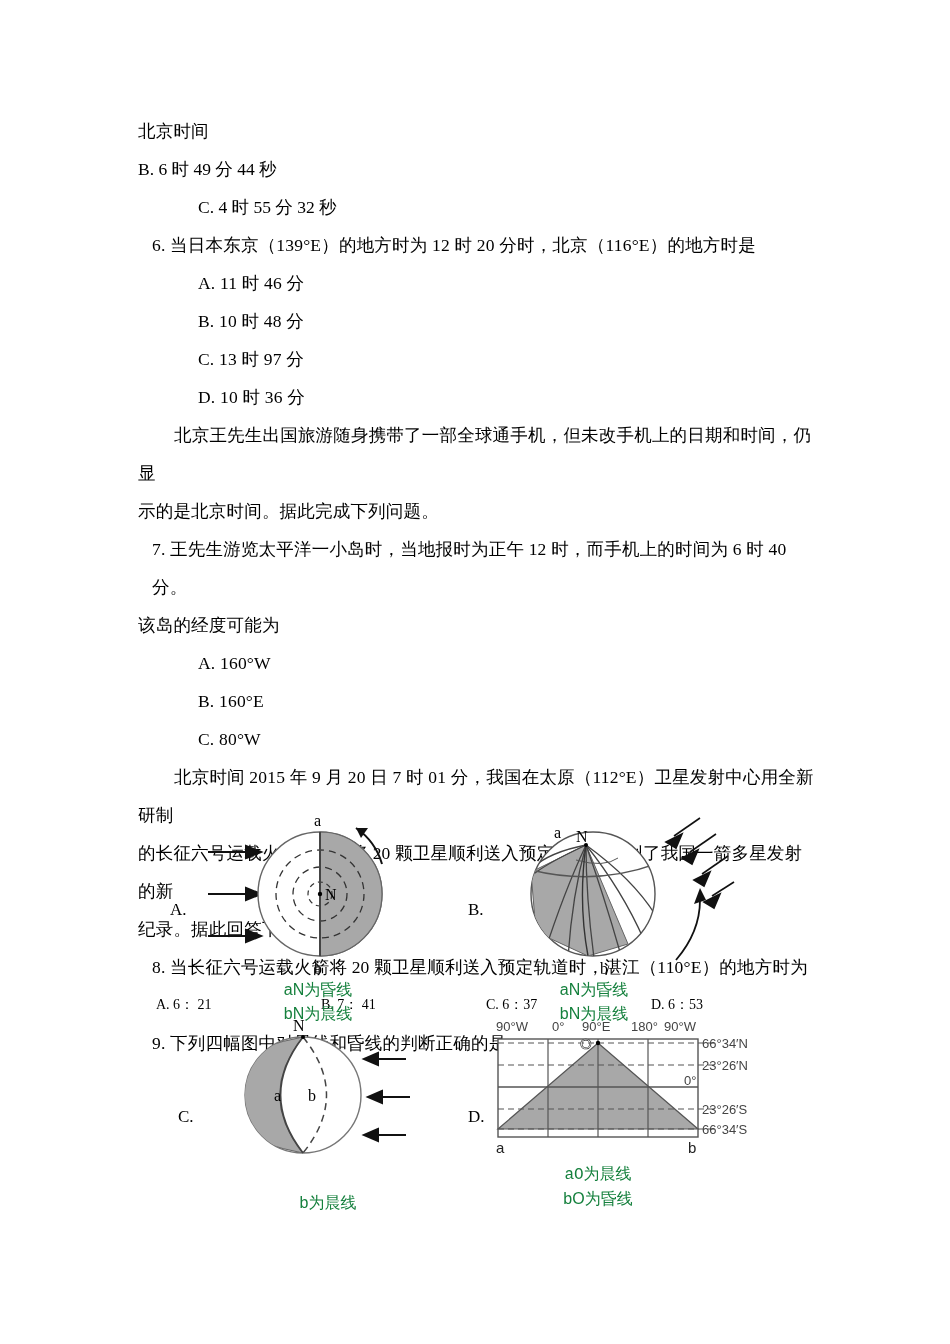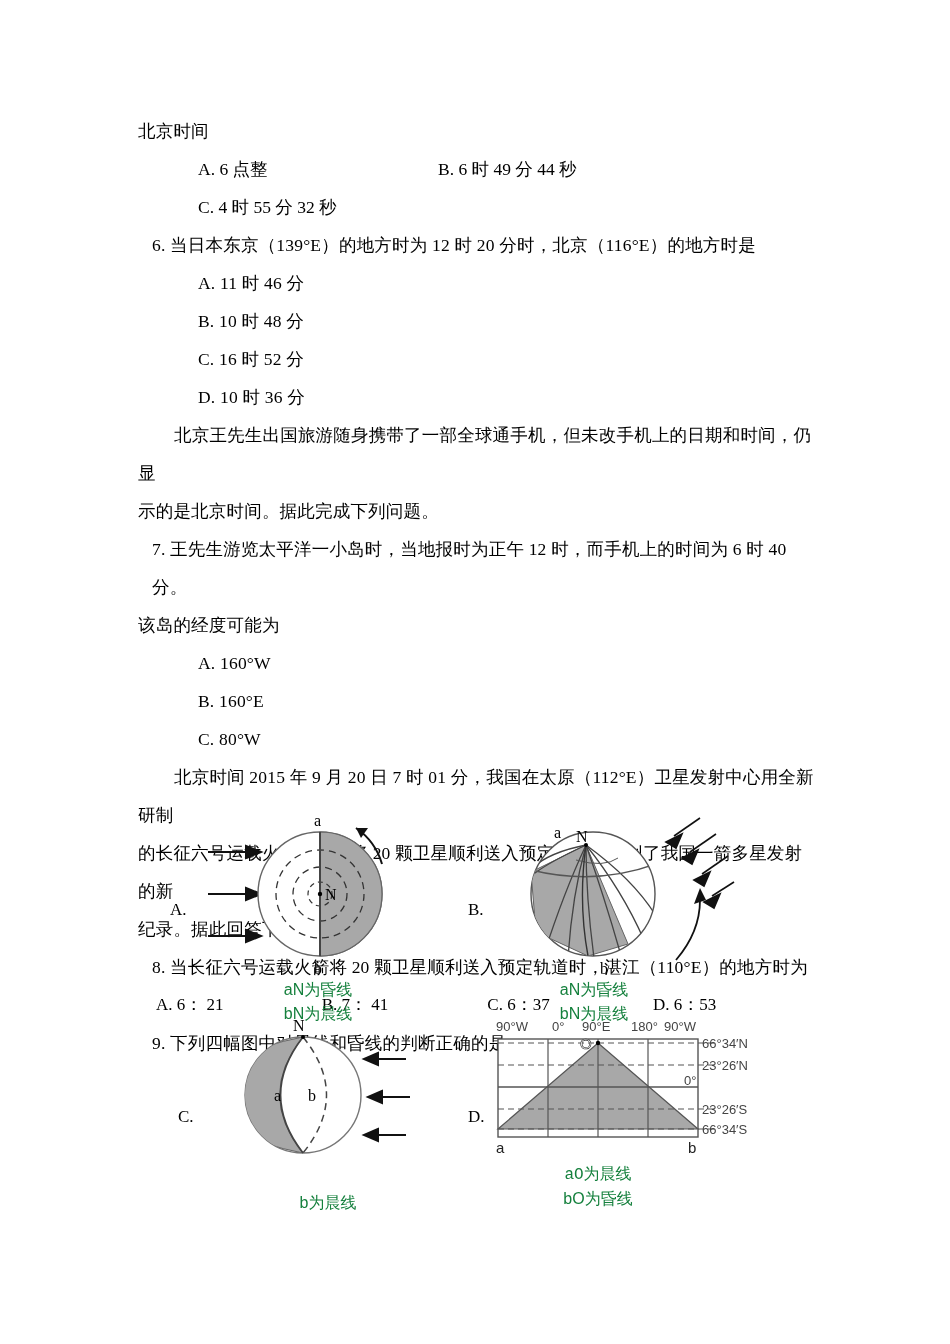--- a/index.html
+++ b/index.html
@@ -38,24 +38,23 @@
   .indent-para { text-indent: 36px; }
   .opt-row {
     display: flex;
     font-size: 17.5px;
     line-height: 38px;
   }
   .opt-row .oc1 { width: 300px; padding-left: 60px; box-sizing: border-box; }
   .opt-row .oc2 { flex: 1; }
   .opt-row4 {
     display: flex;
-    font-size: 17px;
+    font-size: 14px;
     line-height: 38px;
     padding-left: 18px;
-    justify-content: space-between;
   }
   .opt-row4 > div { width: 165px; }
 
   
   .figures {
     position: absolute;
     left: 138px;
     top: 812px;
     width: 680px;
     height: 420px;
@@ -87,31 +86,30 @@
 </head>
 <body>
 
 <div class="page">
 
   <div class="body-col">
 
     <div class="line">北京时间</div>
 
     <div class="opt-row">
-      <div class="oc1">A. 6 点整</div>
       <div class="oc2">B. 6 时 49 分 44 秒</div>
     </div>
     <div class="opt-row">
       <div class="oc1">C. 4 时 55 分 32 秒</div>
     </div>
 
     <div class="line indent-q">6. 当日本东京（139°E）的地方时为 12 时 20 分时，北京（116°E）的地方时是</div>
     <div class="line indent-opt">A. 11 时 46 分</div>
     <div class="line indent-opt">B. 10 时 48 分</div>
-    <div class="line indent-opt">C. 16 时 52 分</div>
+    <div class="line indent-opt">C. 13 时 97 分</div>
     <div class="line indent-opt">D. 10 时 36 分</div>
 
     <div class="line indent-para">北京王先生出国旅游随身携带了一部全球通手机，但未改手机上的日期和时间，仍显</div>
     <div class="line">示的是北京时间。据此完成下列问题。</div>
 
     <div class="line indent-q">7. 王先生游览太平洋一小岛时，当地报时为正午 12 时，而手机上的时间为 6 时 40 分。</div>
     <div class="line">该岛的经度可能为</div>
     <div class="line indent-opt">A. 160°W</div>
     <div class="line indent-opt">B. 160°E</div>
     <div class="line indent-opt">C. 80°W</div>

